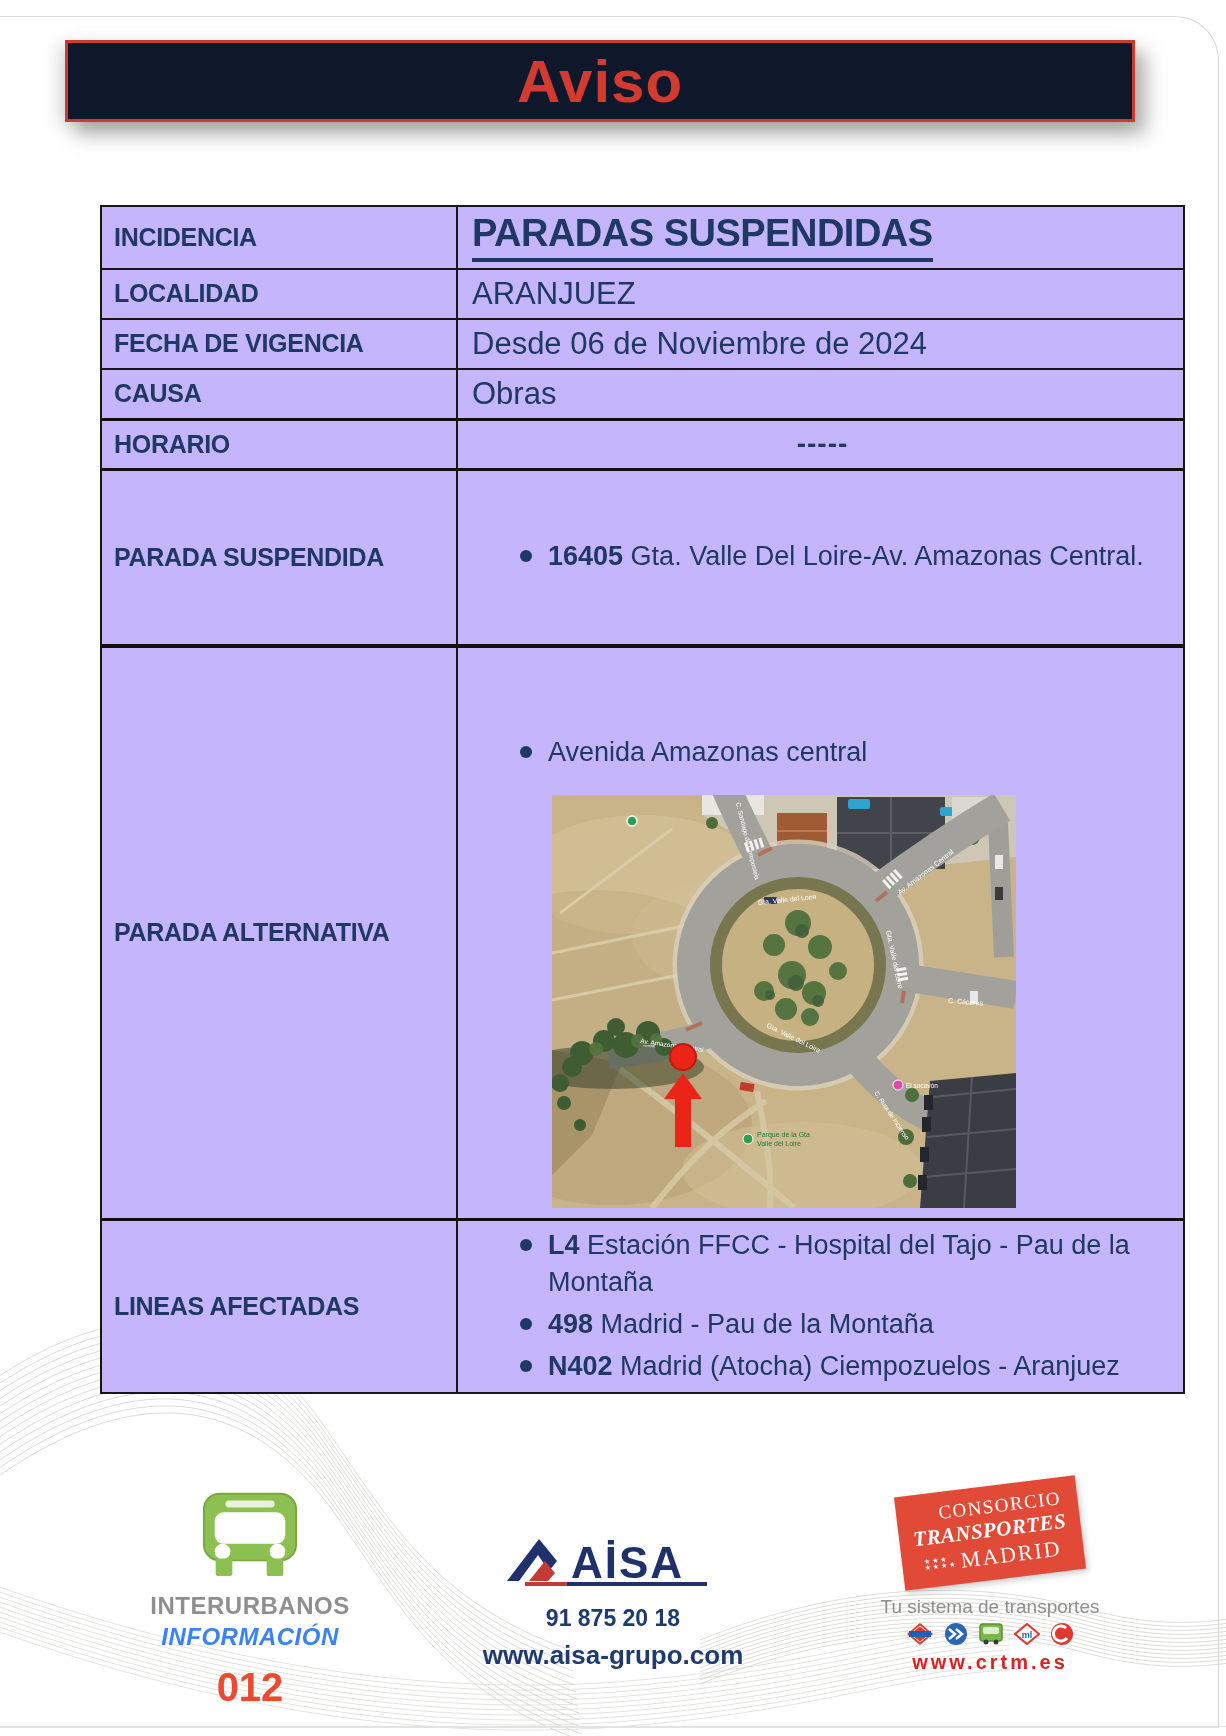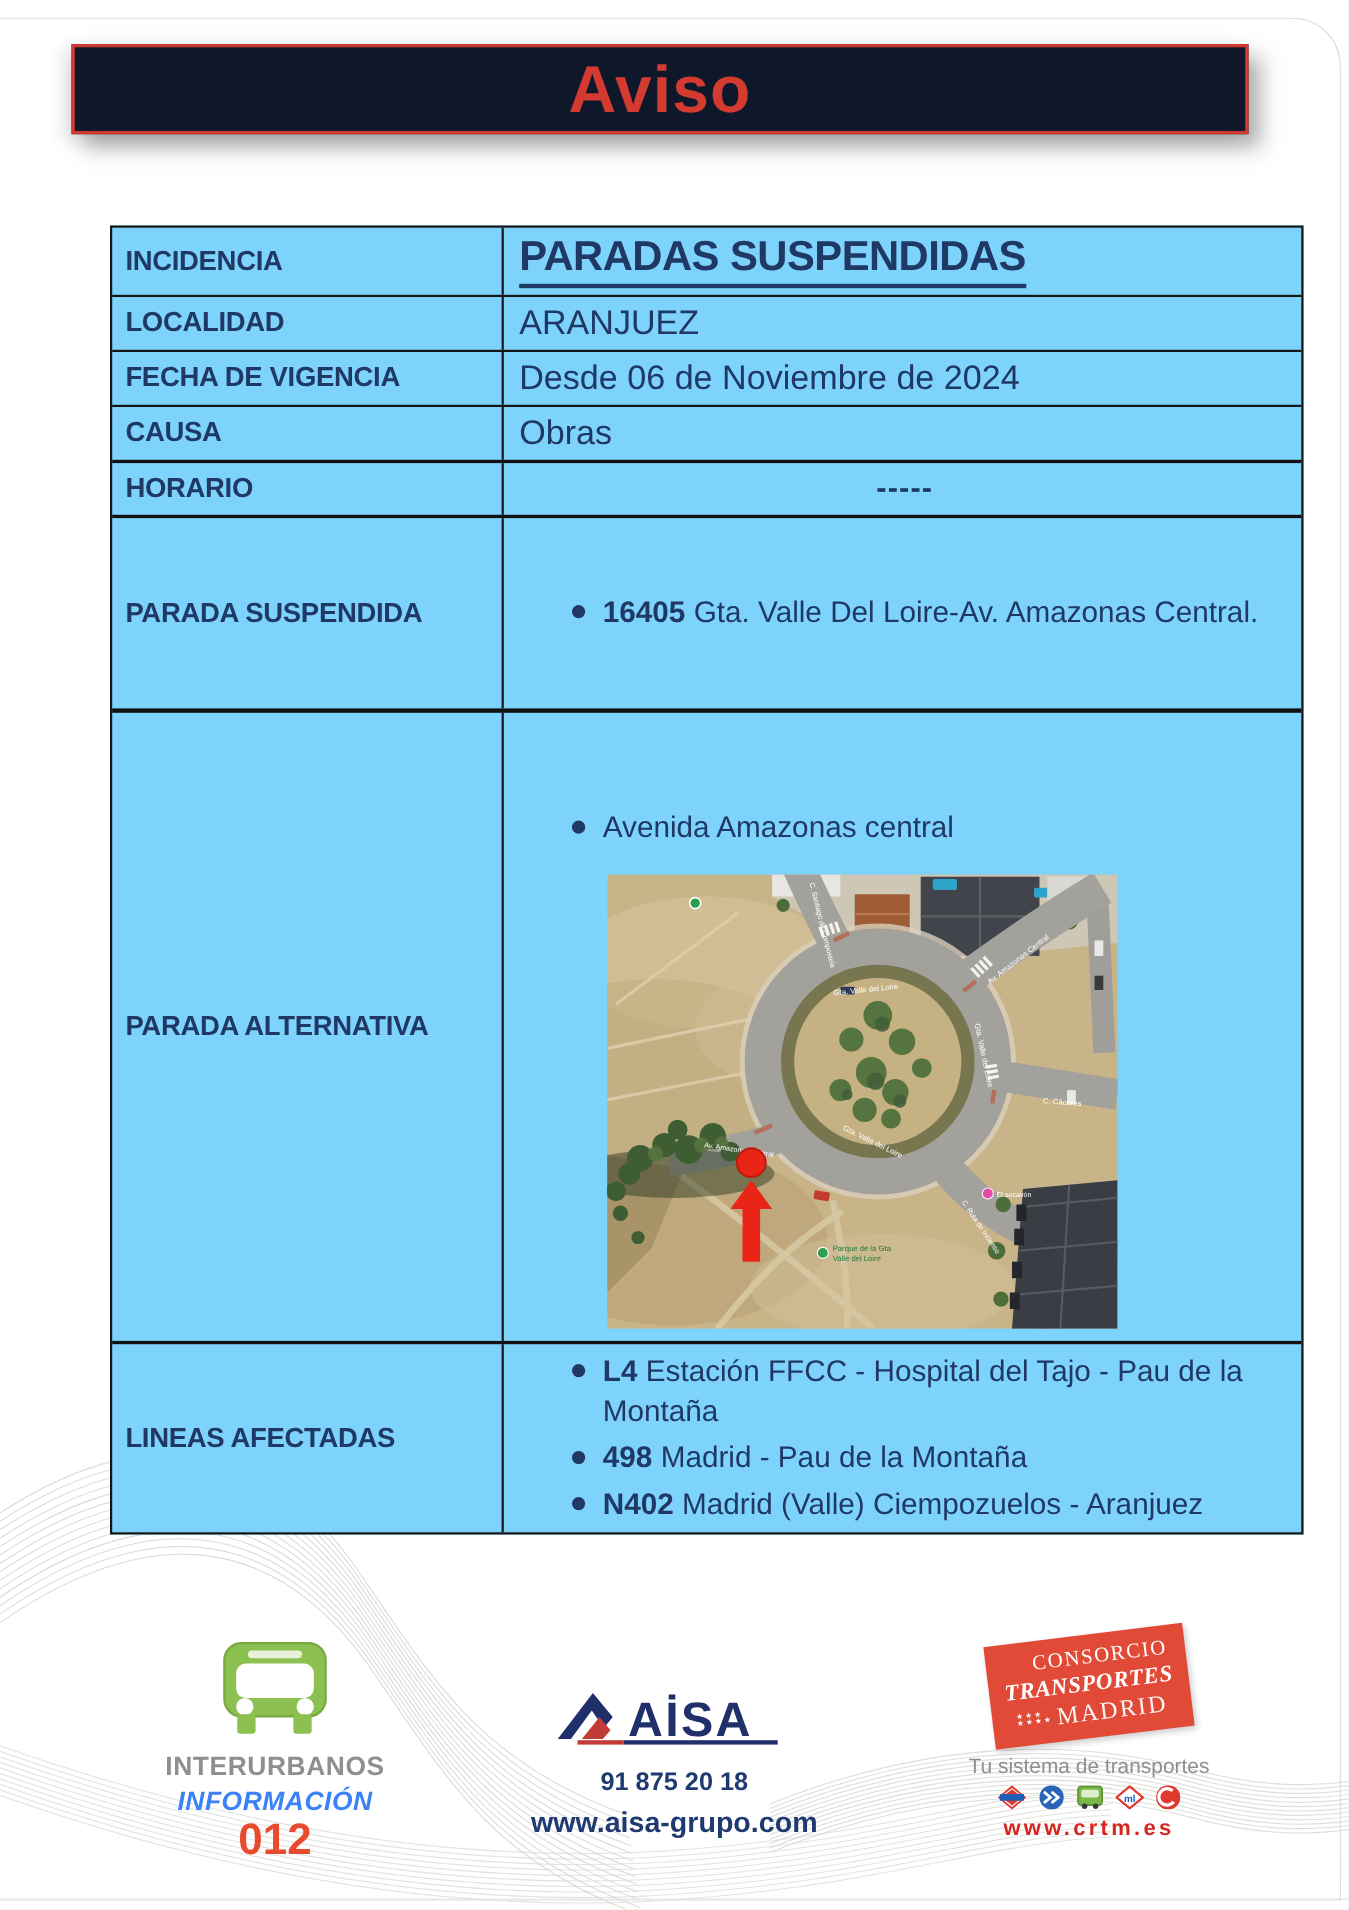--- a/index.html
+++ b/index.html
@@ -10,21 +10,21 @@
     border-radius:0 44px 0 0; pointer-events:none; z-index:5; }
 
   
   .aviso-box { position:absolute; left:65px; top:40px; width:1070px; height:82px; background:#0f172a;
     border:3px solid #cd3a30; display:flex; align-items:center; justify-content:center;
     box-shadow:10px 12px 18px rgba(105,105,105,.55), -8px 4px 14px rgba(160,160,160,.28); z-index:2; }
   .aviso-text { font-size:60px; font-weight:bold; color:#d43b30; letter-spacing:1px; }
 
   
   .info-table { position:absolute; left:100px; top:205px; width:1085px; border:2px solid #161616;
-    color:#1f3864; background:#7dd3fc; z-index:2; }
+    color:#1f3864; background:#c4b5fd; z-index:2; }
   .t-row { display:grid; grid-template-columns:356px 1fr; }
   .t-row + .t-row { border-top:2px solid #161616; }
   .t-row.thick { border-top:3px solid #111; }
   .t-row.xthick { border-top:4px solid #111; }
   .cell { min-height:100%; }
   .label-cell { border-right:2px solid #161616; display:flex; align-items:center;
     padding:6px 8px 6px 12px; font-weight:bold; font-size:25px; letter-spacing:-0.3px; }
   .value-cell { display:flex; align-items:center; padding:6px 10px 6px 14px; }
   .r1 { min-height:57px; } .r2 { min-height:49px; } .r3 { min-height:50px; }
   .r4 { min-height:50px; } .r5 { min-height:50px; } .r6 { min-height:176px; }
@@ -40,21 +40,21 @@
   .r7 .value-cell { padding-top:86px; }
   .map-wrap { margin:12px 0 0 80px; }
   .r8 .value-cell { justify-content:center; gap:4px; }
   .r8 .bullet-line { max-width:610px; }
 
   
   .waves { position:absolute; left:0; top:1280px; z-index:1; }
   .bus-block { position:absolute; left:140px; top:1478px; width:220px; text-align:center; z-index:2; }
   .interurbanos { margin-top:8px; font-size:24px; font-weight:bold; color:#8f8f8f; letter-spacing:0.5px; }
   .informacion { font-size:24px; font-weight:bold; color:#3b82f6; letter-spacing:0.5px; margin-top:3px;font-style:italic; }
-  .tel012 { font-size:40px; font-weight:bold; color:#e84b30; line-height:1; margin-top:0; }
+  .tel012 { font-size:40px; font-weight:bold; color:#e84b30; line-height:1; margin-top:16px; }
 
   .aisa-block { position:absolute; left:478px; top:1533px; width:270px; text-align:center; z-index:2; }
   .aisa-phone { margin-top:10px; font-size:23px; font-weight:bold; color:#1e3a70; }
   .aisa-web { margin-top:8px; font-size:26px; font-weight:bold; color:#1e3a70; }
 
   .crtm-block { position:absolute; left:878px; top:1486px; width:224px; text-align:center; z-index:2; }
   .crtm-box { width:182px; height:94px; margin:0 auto; background:#e04a37; transform:rotate(-7deg);
     color:#fff; padding-top:10px; box-shadow:2px 3px 6px rgba(0,0,0,.2); }
   .crtm-l1 { font-family:"Liberation Serif", serif; font-size:19px; letter-spacing:1.5px; padding-left:26px; }
   .crtm-l2 { font-family:"Liberation Serif", serif; font-size:21px; font-weight:bold; font-style:italic; letter-spacing:0.5px; }
@@ -295,21 +295,21 @@
         <div class="bullet-line indent">
           <span class="dot"></span>
           <span><b>L4</b> <span>Estación FFCC - Hospital del Tajo - Pau de la Montaña</span></span>
         </div>
         <div class="bullet-line indent">
           <span class="dot"></span>
           <span><b>498</b> <span>Madrid - Pau de la Montaña</span></span>
         </div>
         <div class="bullet-line indent">
           <span class="dot"></span>
-          <span><b>N402</b> <span>Madrid (Valle) Ciempozuelos - Aranjuez</span></span>
+          <span><b>N402</b> <span>Madrid (Atocha) Ciempozuelos - Aranjuez</span></span>
         </div>
       </div>
     </div>
   </div>
 
   <svg class="waves" width="1226" height="456" viewBox="0 0 1226 456">
     <defs>
       <path id="wa" d="M -60 140 C 120 -10, 240 30, 320 140 C 390 240, 430 320, 570 370" fill="none"></path>
       <path id="wb" d="M -20 300 C 200 380, 420 420, 640 400 C 820 384, 900 350, 1010 345" fill="none"></path>
       <path id="wc" d="M 700 360 C 850 300, 980 300, 1090 330 C 1160 348, 1210 345, 1280 330" fill="none"></path>

